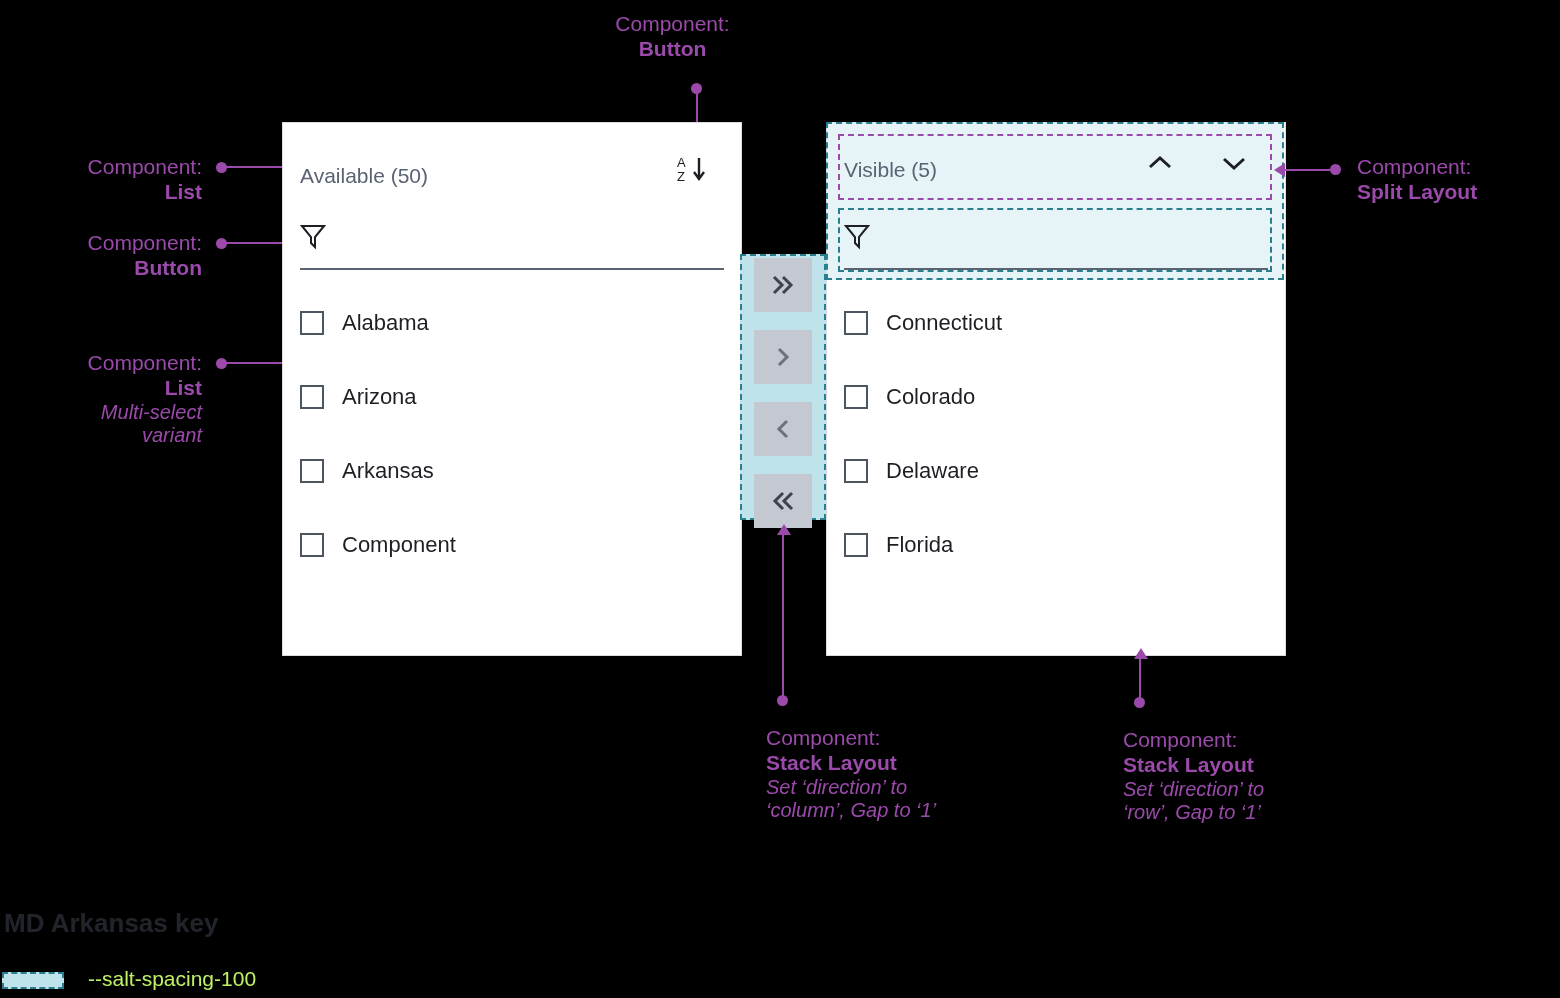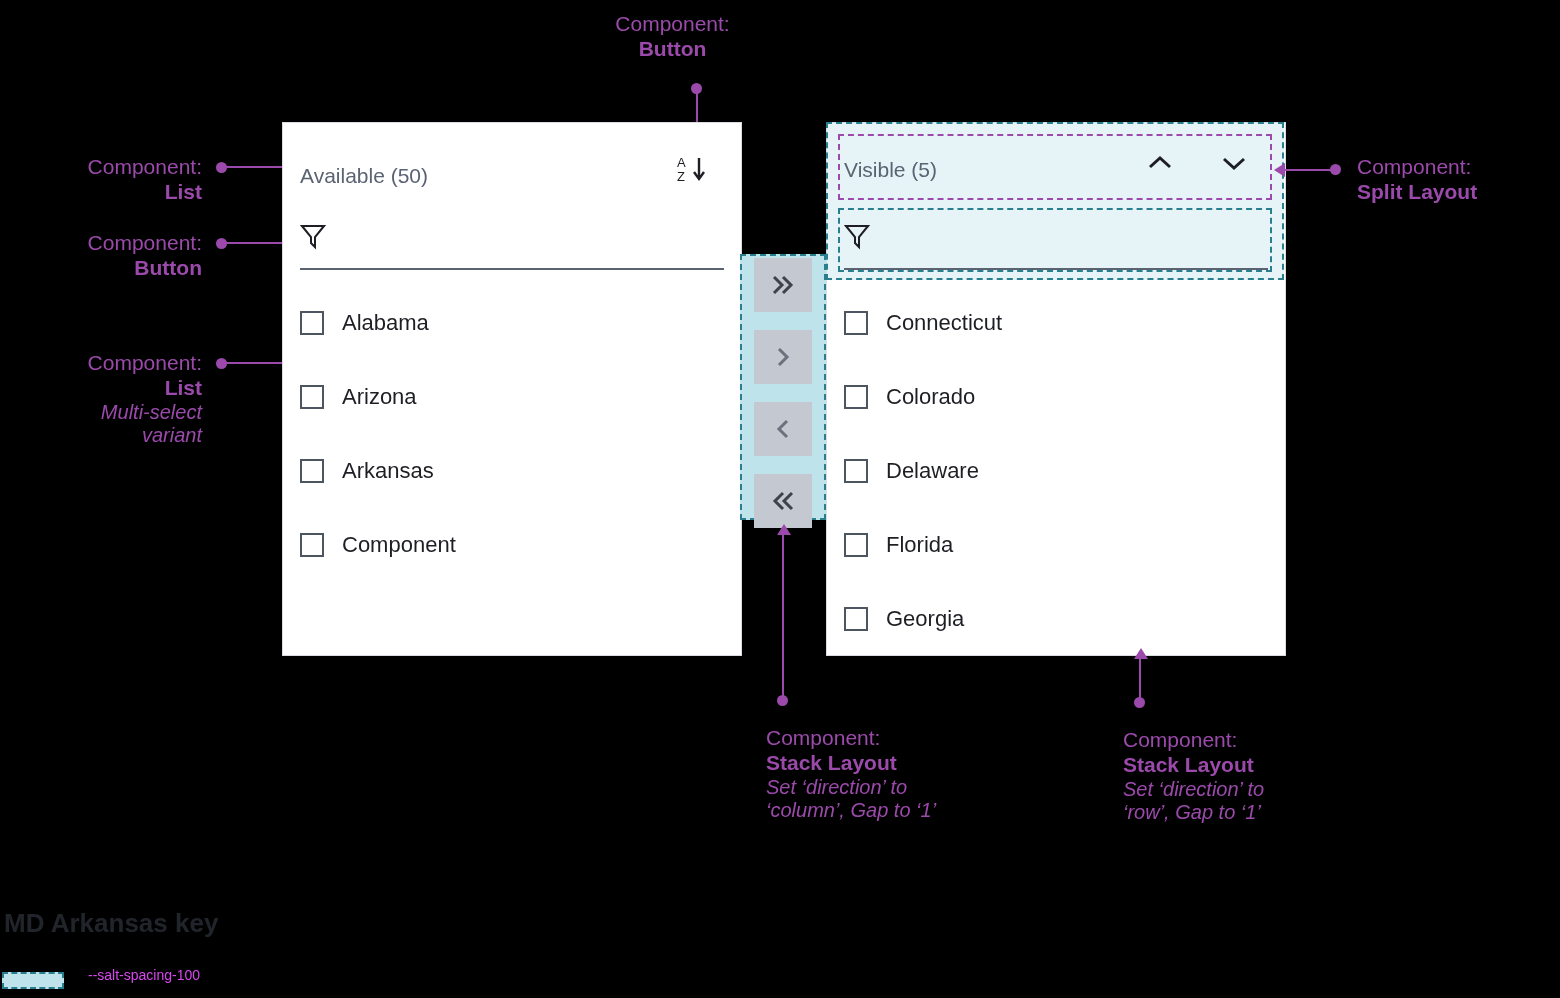--- a/index.html
+++ b/index.html
@@ -74,21 +74,21 @@
   .sp-outer { position: absolute; background: rgba(191,227,234,0.38);
               border: 2px dashed #2a7f8f; }
   .sp-teal  { position: absolute; border: 2px dashed #2a7f8f; }
   .sp-purple{ position: absolute; border: 2px dashed #9b4aab; }
 
   
   .key-title { position: absolute; font-size: 26px; font-weight: 700;
                color: #21252b; }
   .key-swatch { position: absolute; background: #bfe3ea;
                 border: 2px dashed #2a7f8f; }
-  .key-label { position: absolute; font-size: 14px; color: #d946ef; }
+  .key-label { position: absolute; font-size: 21px; color: #bef264; }
 
   svg { display: block; }
 </style>
 </head>
 <body>
 
 <div id="stage">
 
   <div class="anno calign" style="left:520px; top:12px; width:305px;">
     <span class="lbl">Component:</span>
@@ -242,24 +242,20 @@
       <span class="li-label">Colorado</span>
     </div>
     <div class="list-item">
       <span class="cbx"></span>
       <span class="li-label">Delaware</span>
     </div>
     <div class="list-item">
       <span class="cbx"></span>
       <span class="li-label">Florida</span>
     </div>
-    <div class="list-item">
-      <span class="cbx"></span>
-      <span class="li-label">Georgia</span>
-    </div>
   </div>
 
   <div class="arrow-l" style="left:1274px; top:163px;"></div>
   <div class="lineh" style="left:1285px; top:169px; width:48px;"></div>
   <div class="dot" style="left:1330px; top:164px;"></div>
 
   <div class="anno lalign" style="left:1357px; top:155px; width:210px;">
     <span class="lbl">Component:</span>
     <span class="nm">Split Layout</span>
   </div>

